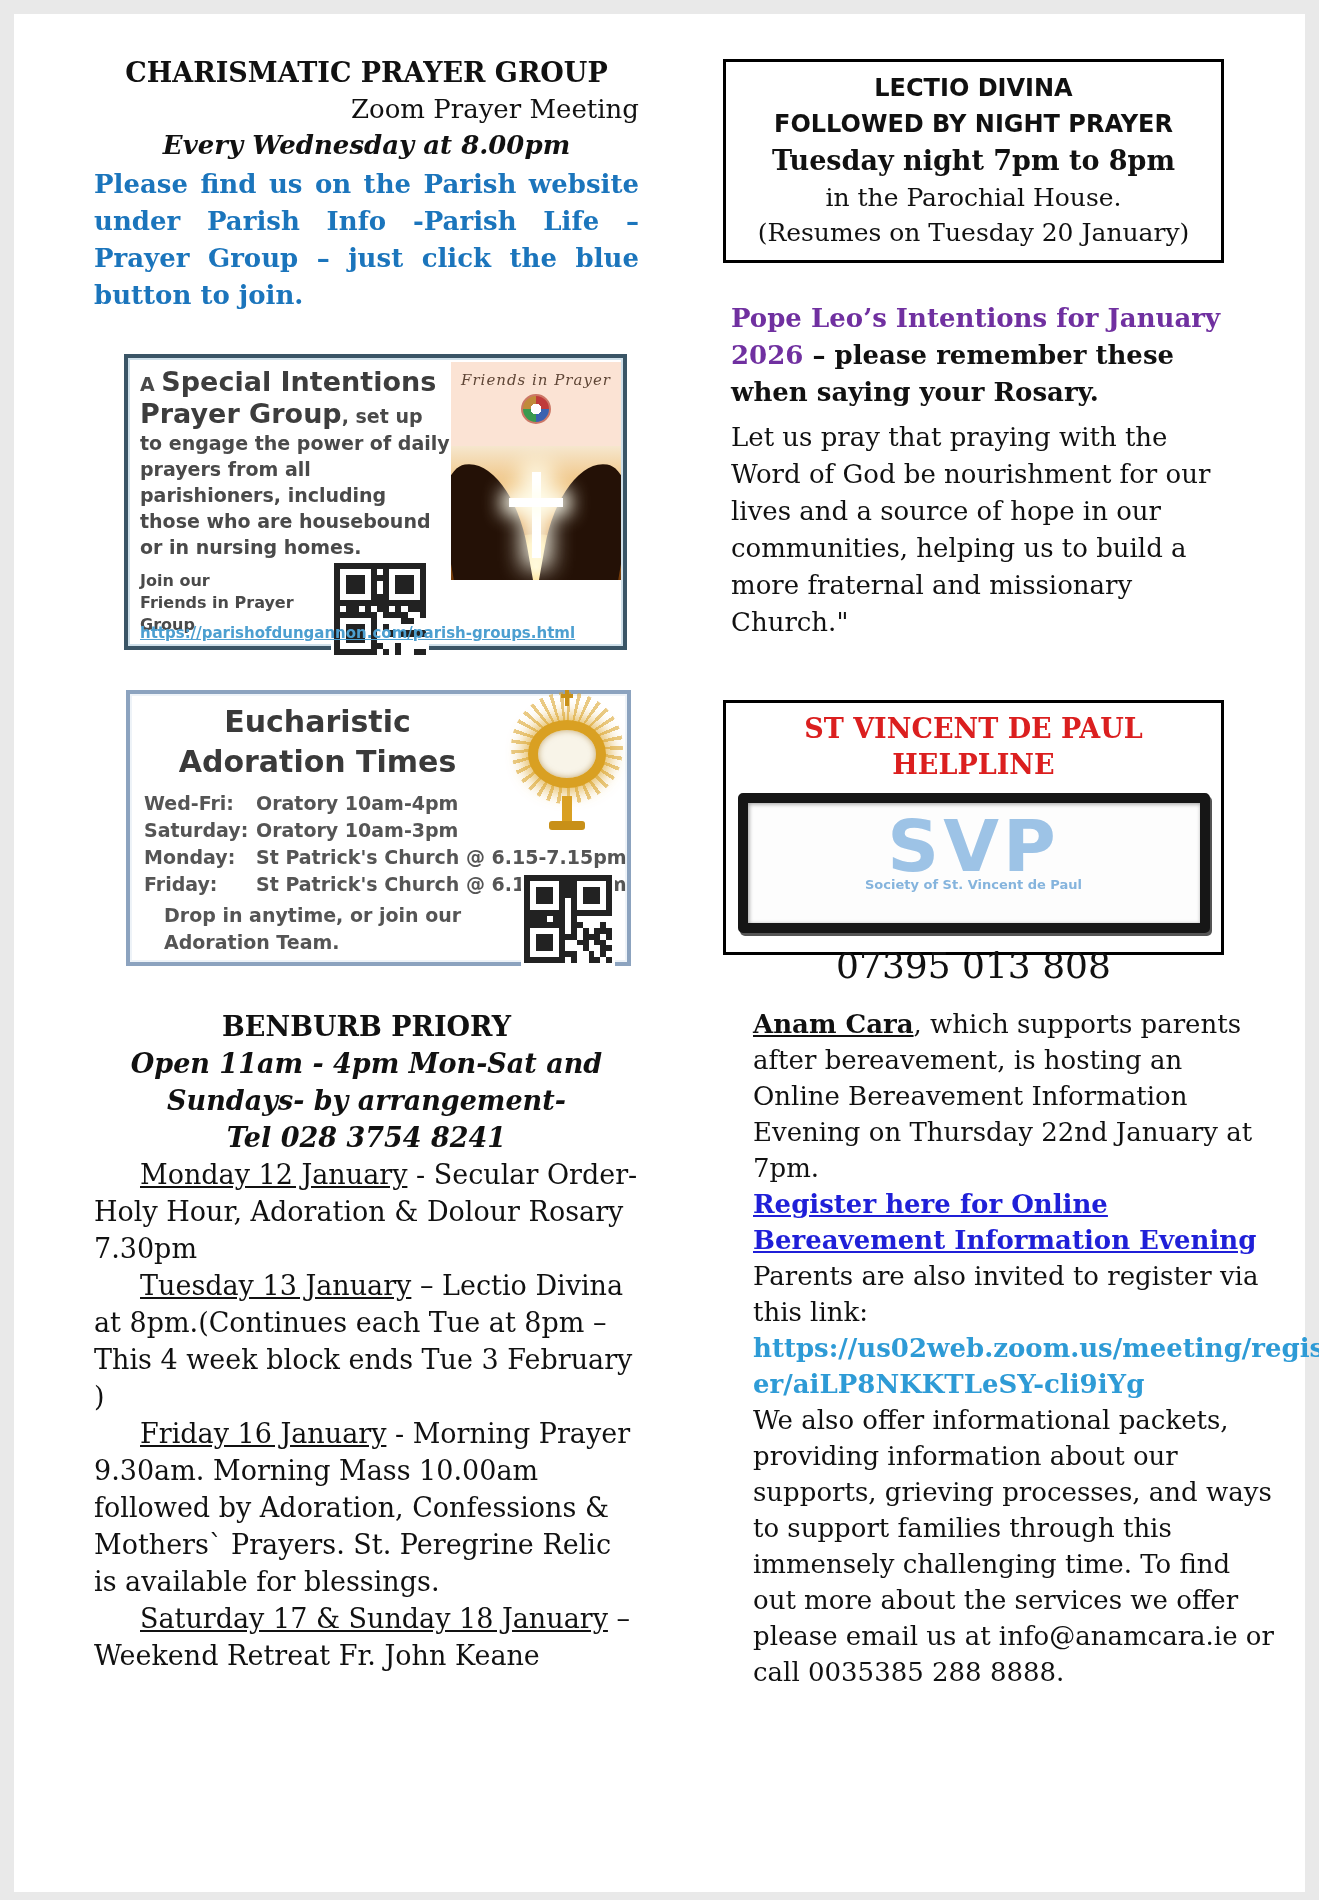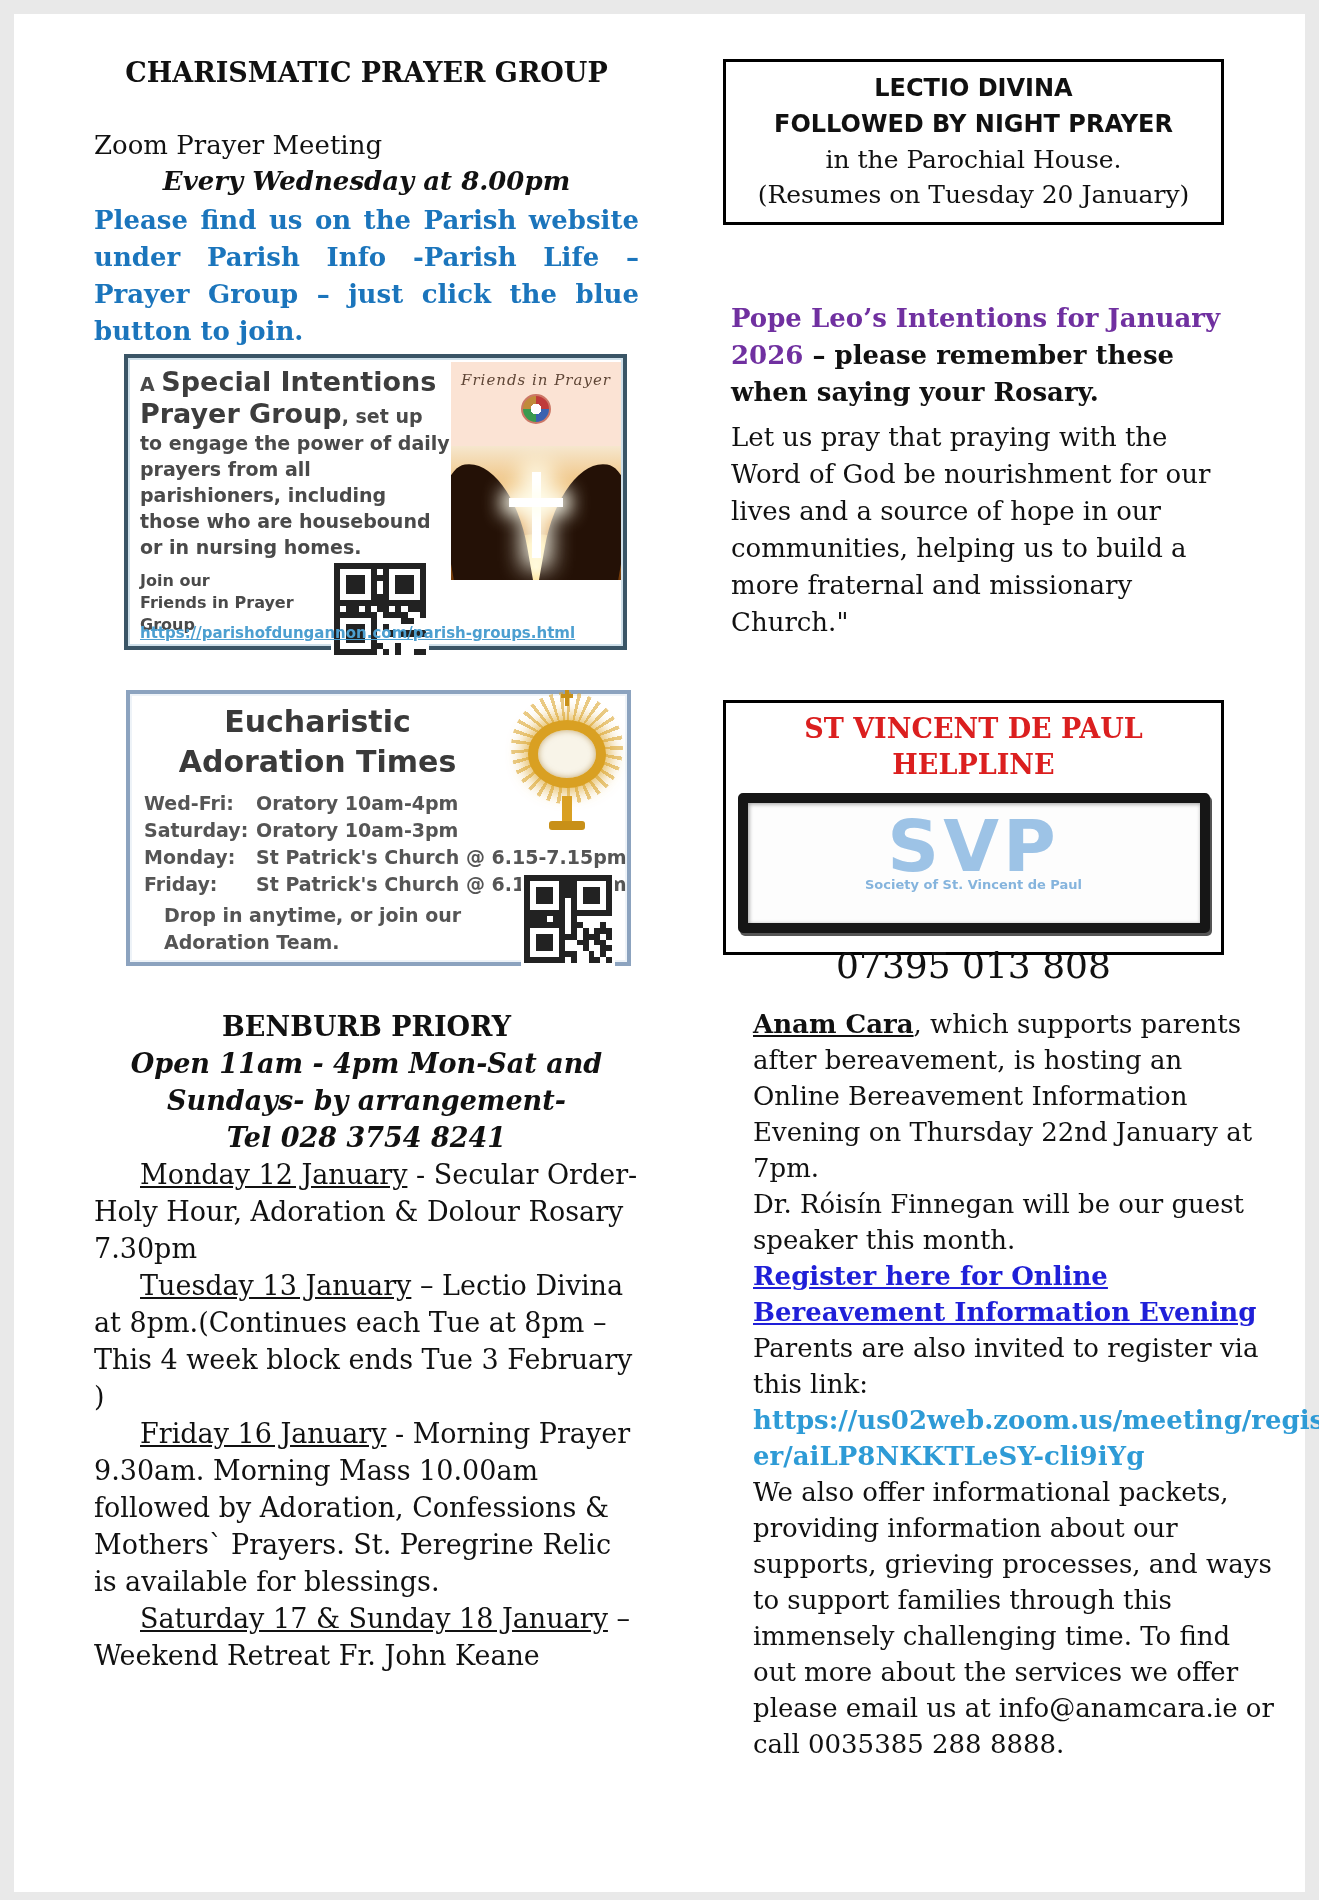--- a/index.html
+++ b/index.html
@@ -11,21 +11,21 @@
   }
   .page{
     position:absolute;left:14px;top:14px;width:1291px;height:1878px;
     background:#ffffff;
   }
   .abs{position:absolute;}
 
   
   .charismatic{left:80px;top:40px;width:545px;}
   .char-title{font-size:27px;font-weight:bold;text-align:center;line-height:37px;}
-  .char-sub{font-size:26px;text-align:left;line-height:36px;margin-top:36px;}
+  .char-sub{font-size:26px;text-align:right;line-height:36px;}
   .char-when{font-size:26px;font-weight:bold;font-style:italic;text-align:center;line-height:37px;}
   .char-body{font-size:26px;font-weight:bold;color:#1B75BC;text-align:justify;line-height:37px;margin-top:2px;}
 
   
   .si-box{left:110px;top:340px;width:495px;height:288px;border:4px solid #3A5566;background:#fff;box-shadow:inset 0 0 0 2px #cfe0ea;}
   .si-text{position:absolute;left:12px;top:8px;width:310px;font-family:"DejaVu Sans","Liberation Sans",sans-serif;font-weight:bold;color:#4a4a4a;line-height:26px;font-size:19px;}
   .si-lead{font-size:19px;}
   .si-head{font-size:27px;color:#3d3d3d;line-height:32px;}
   .si-join{position:absolute;left:12px;top:212px;font-family:"DejaVu Sans","Liberation Sans",sans-serif;font-weight:bold;color:#4a4a4a;font-size:16px;line-height:22px;white-space:pre-line;}
   .si-url{position:absolute;left:12px;bottom:4px;font-family:"DejaVu Sans","Liberation Sans",sans-serif;font-weight:bold;font-size:15px;color:#4C9FD0;text-decoration:underline;cursor:pointer;}
@@ -625,40 +625,40 @@
     <p class="bp-phone">Tel 028 3754 8241</p>
     <p><span class="u">Monday 12 January</span><span> - Secular Order- Holy Hour, Adoration &amp; Dolour Rosary 7.30pm</span></p>
     <p><span class="u">Tuesday 13 January</span><span> – Lectio Divina at 8pm.(Continues each Tue at 8pm – This 4 week block ends Tue 3 February )</span></p>
     <p><span class="u">Friday 16 January</span><span> - Morning Prayer 9.30am. Morning Mass 10.00am followed by Adoration, Confessions &amp; Mothers` Prayers. St. Peregrine Relic is available for blessings.</span></p>
     <p><span class="u">Saturday 17 &amp; Sunday 18 January</span><span> – Weekend Retreat Fr. John Keane</span></p>
   </div>
 
   <div class="abs lectio-box">
     <div class="lec1">LECTIO DIVINA</div>
     <div class="lec2">FOLLOWED BY NIGHT PRAYER</div>
+    <div class="lec3">Tuesday night 7pm to 8pm</div>
     <div class="lec4">in the Parochial House.</div>
     <div class="lec5">(Resumes on Tuesday 20 January)</div>
   </div>
 
   <div class="abs pope">
     <p><span class="purple">Pope Leo’s Intentions for January 2026 </span><span class="bb">– please remember these when saying your Rosary.</span></p>
     <p>Let us pray that praying with the Word of God be nourishment for our lives and a source of hope in our communities, helping us to build a more fraternal and missionary Church."</p>
   </div>
 
   <div class="abs svp-box">
     <div class="svp-title">ST VINCENT DE PAUL HELPLINE</div>
     <div class="svp-frame">
       <div class="svp-letters">SVP</div>
       <div class="svp-sub">Society of St. Vincent de Paul</div>
     </div>
     <div class="svp-phone">07395 013 808</div>
   </div>
 
   <div class="abs anam">
     <p><span class="ac-lead">Anam Cara</span><span>, which supports parents after bereavement, is hosting an Online Bereavement Information Evening on Thursday 22nd January at 7pm.</span></p>
-    <p>Dr. Róisín Finnegan will be our guest speaker this month.</p>
     <p><a class="ac-link">Register here for Online Bereavement Information Evening</a></p>
     <p>Parents are also invited to register via this link:</p>
     <p class="ac-url"><span>https://us02web.zoom.us/meeting/regist</span><br><span>er/aiLP8NKKTLeSY-cli9iYg</span></p>
     <p>We also offer informational packets, providing information about our supports, grieving processes, and ways to support families through this immensely challenging time. To find out more about the services we offer please email us at info@anamcara.ie or call 0035385 288 8888.</p>
   </div>
 
 </div>
 
 </body></html>

